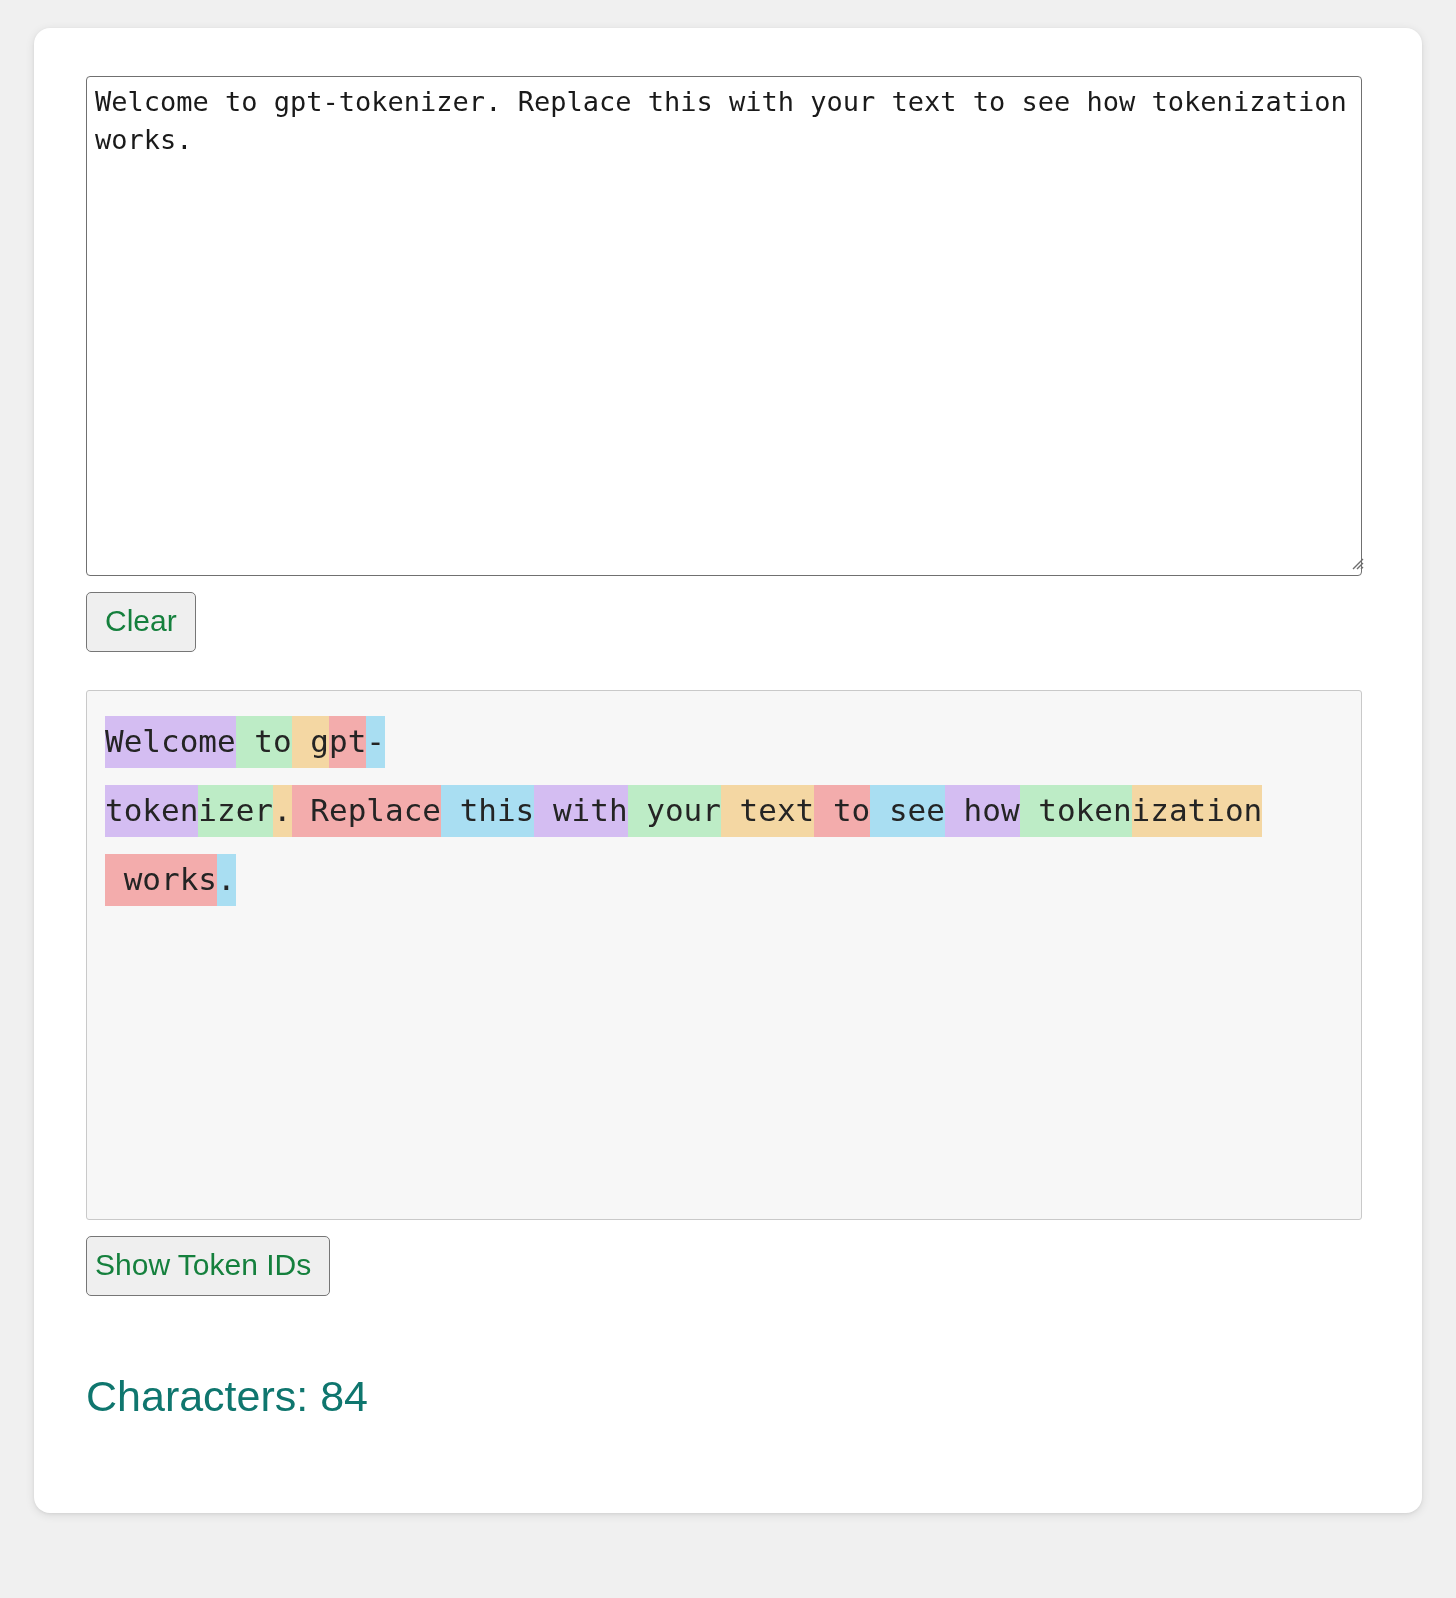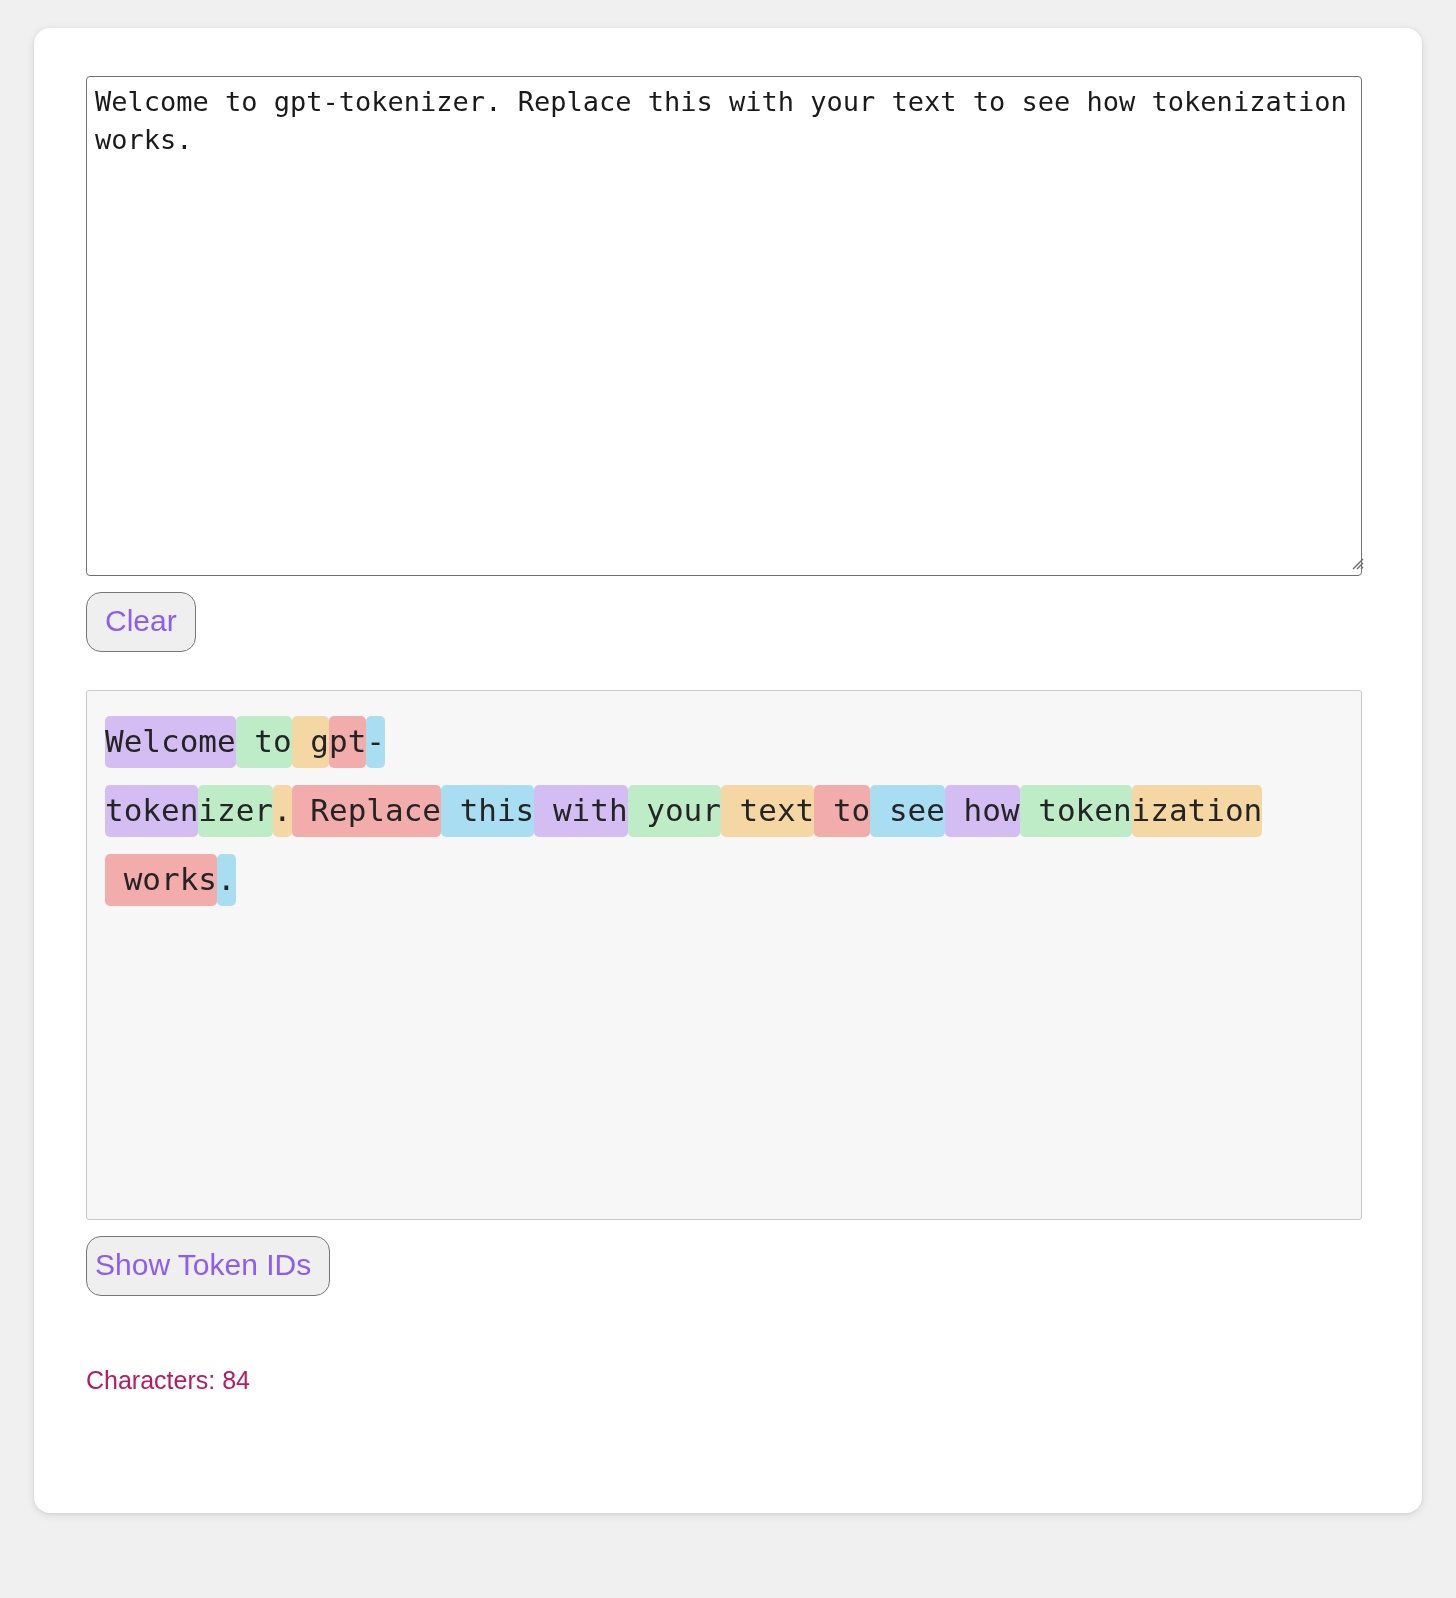--- a/index.html
+++ b/index.html
@@ -64,22 +64,22 @@
     height: 16px;
     pointer-events: none;
   }
 
   
   .btn {
     box-sizing: border-box;
     display: inline-block;
     background: #efefef;
     border: 1.5px solid #767676;
-    border-radius: 15px;
-    color: #8b5cf6;
+    border-radius: 5px;
+    color: #15803d;
     font-family: "Liberation Sans", sans-serif;
     font-size: 30px;
     line-height: 1;
     padding: 13px 18px 15px 18px;
     cursor: pointer;
   }
   .btn-clear {
     margin-top: 16px;
   }
   .btn-ids {
@@ -101,30 +101,30 @@
   }
   .token-flow {
     font-family: "DejaVu Sans Mono", "Liberation Mono", monospace;
     font-size: 31px;
     line-height: 2.22;
     color: #242424;
     white-space: pre-wrap;
     word-break: break-word;
   }
   .token {
-    border-radius: 5px;
+    border-radius: 0;
     padding: 7px 0 9px 0;
     white-space: pre;
   }
 
   
   .stats {
     margin-top: 62px;
-    color: #be185d;
-    font-size: 25px;
+    color: #0f766e;
+    font-size: 43px;
     line-height: 1.78;
   }
   .stat-line {
     white-space: pre;
   }
 </style>
 </head>
 <body>
 
 <div class="page">

